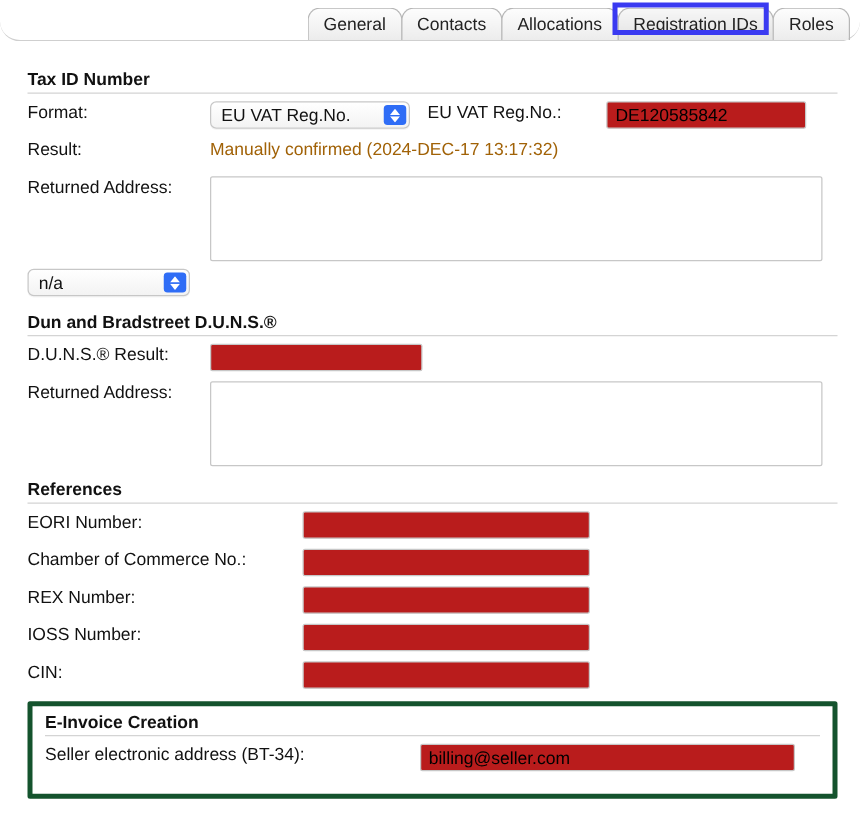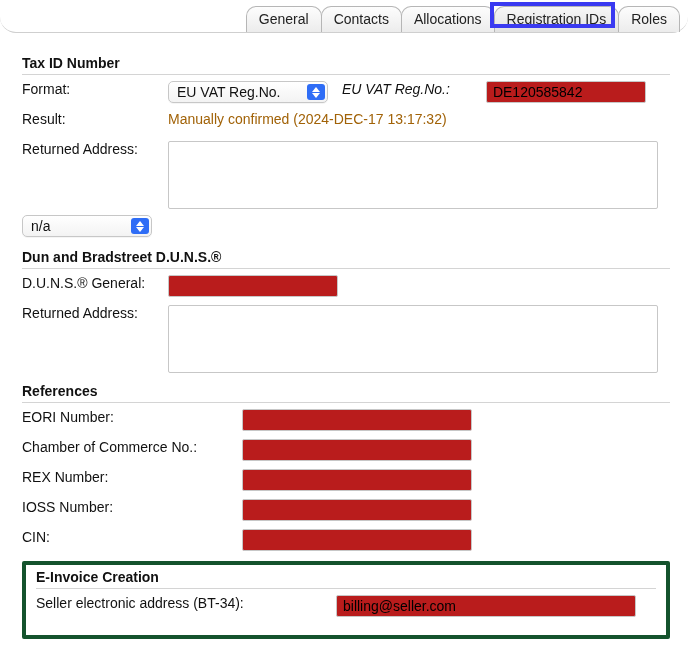--- a/index.html
+++ b/index.html
@@ -107,21 +107,20 @@
     border: 1px solid #c7c7c7;
     border-radius: 2px;
     background: #fff;
     resize: none;
     font-family: inherit;
     font-size: 14px;
     padding: 4px 6px;
   }
   .format-row .midlabel {
     margin: 0 12px 0 14px;
-    font-style: italic;
   }
   .refs .label { width: 220px; }
   .refs .text-input { width: 230px; }
   
   .hl-regids {
     position: absolute;
     border: 4px solid #3a3af1;
     pointer-events: none;
   }
   .hl-einvoice {
@@ -186,21 +185,21 @@
           <svg width="8" height="5" viewBox="0 0 8 5">
               <path d="M0 0 L4 5 L8 0 Z" fill="#fff"></path>
             </svg>
         </span>
       </div>
     </div>
 
     <div class="section-title">Dun and Bradstreet D.U.N.S.®</div>
 
     <div class="row">
-      <div class="label">D.U.N.S.® General:</div>
+      <div class="label">D.U.N.S.® Result:</div>
       <input class="text-input" style="width: 170px;" value="">
     </div>
 
     <div class="row" style="align-items:flex-start;">
       <div class="label">Returned Address:</div>
       <textarea class="textarea" style="width: 490px; height: 68px;"></textarea>
     </div>
 
     <div class="section-title">References</div>
 

